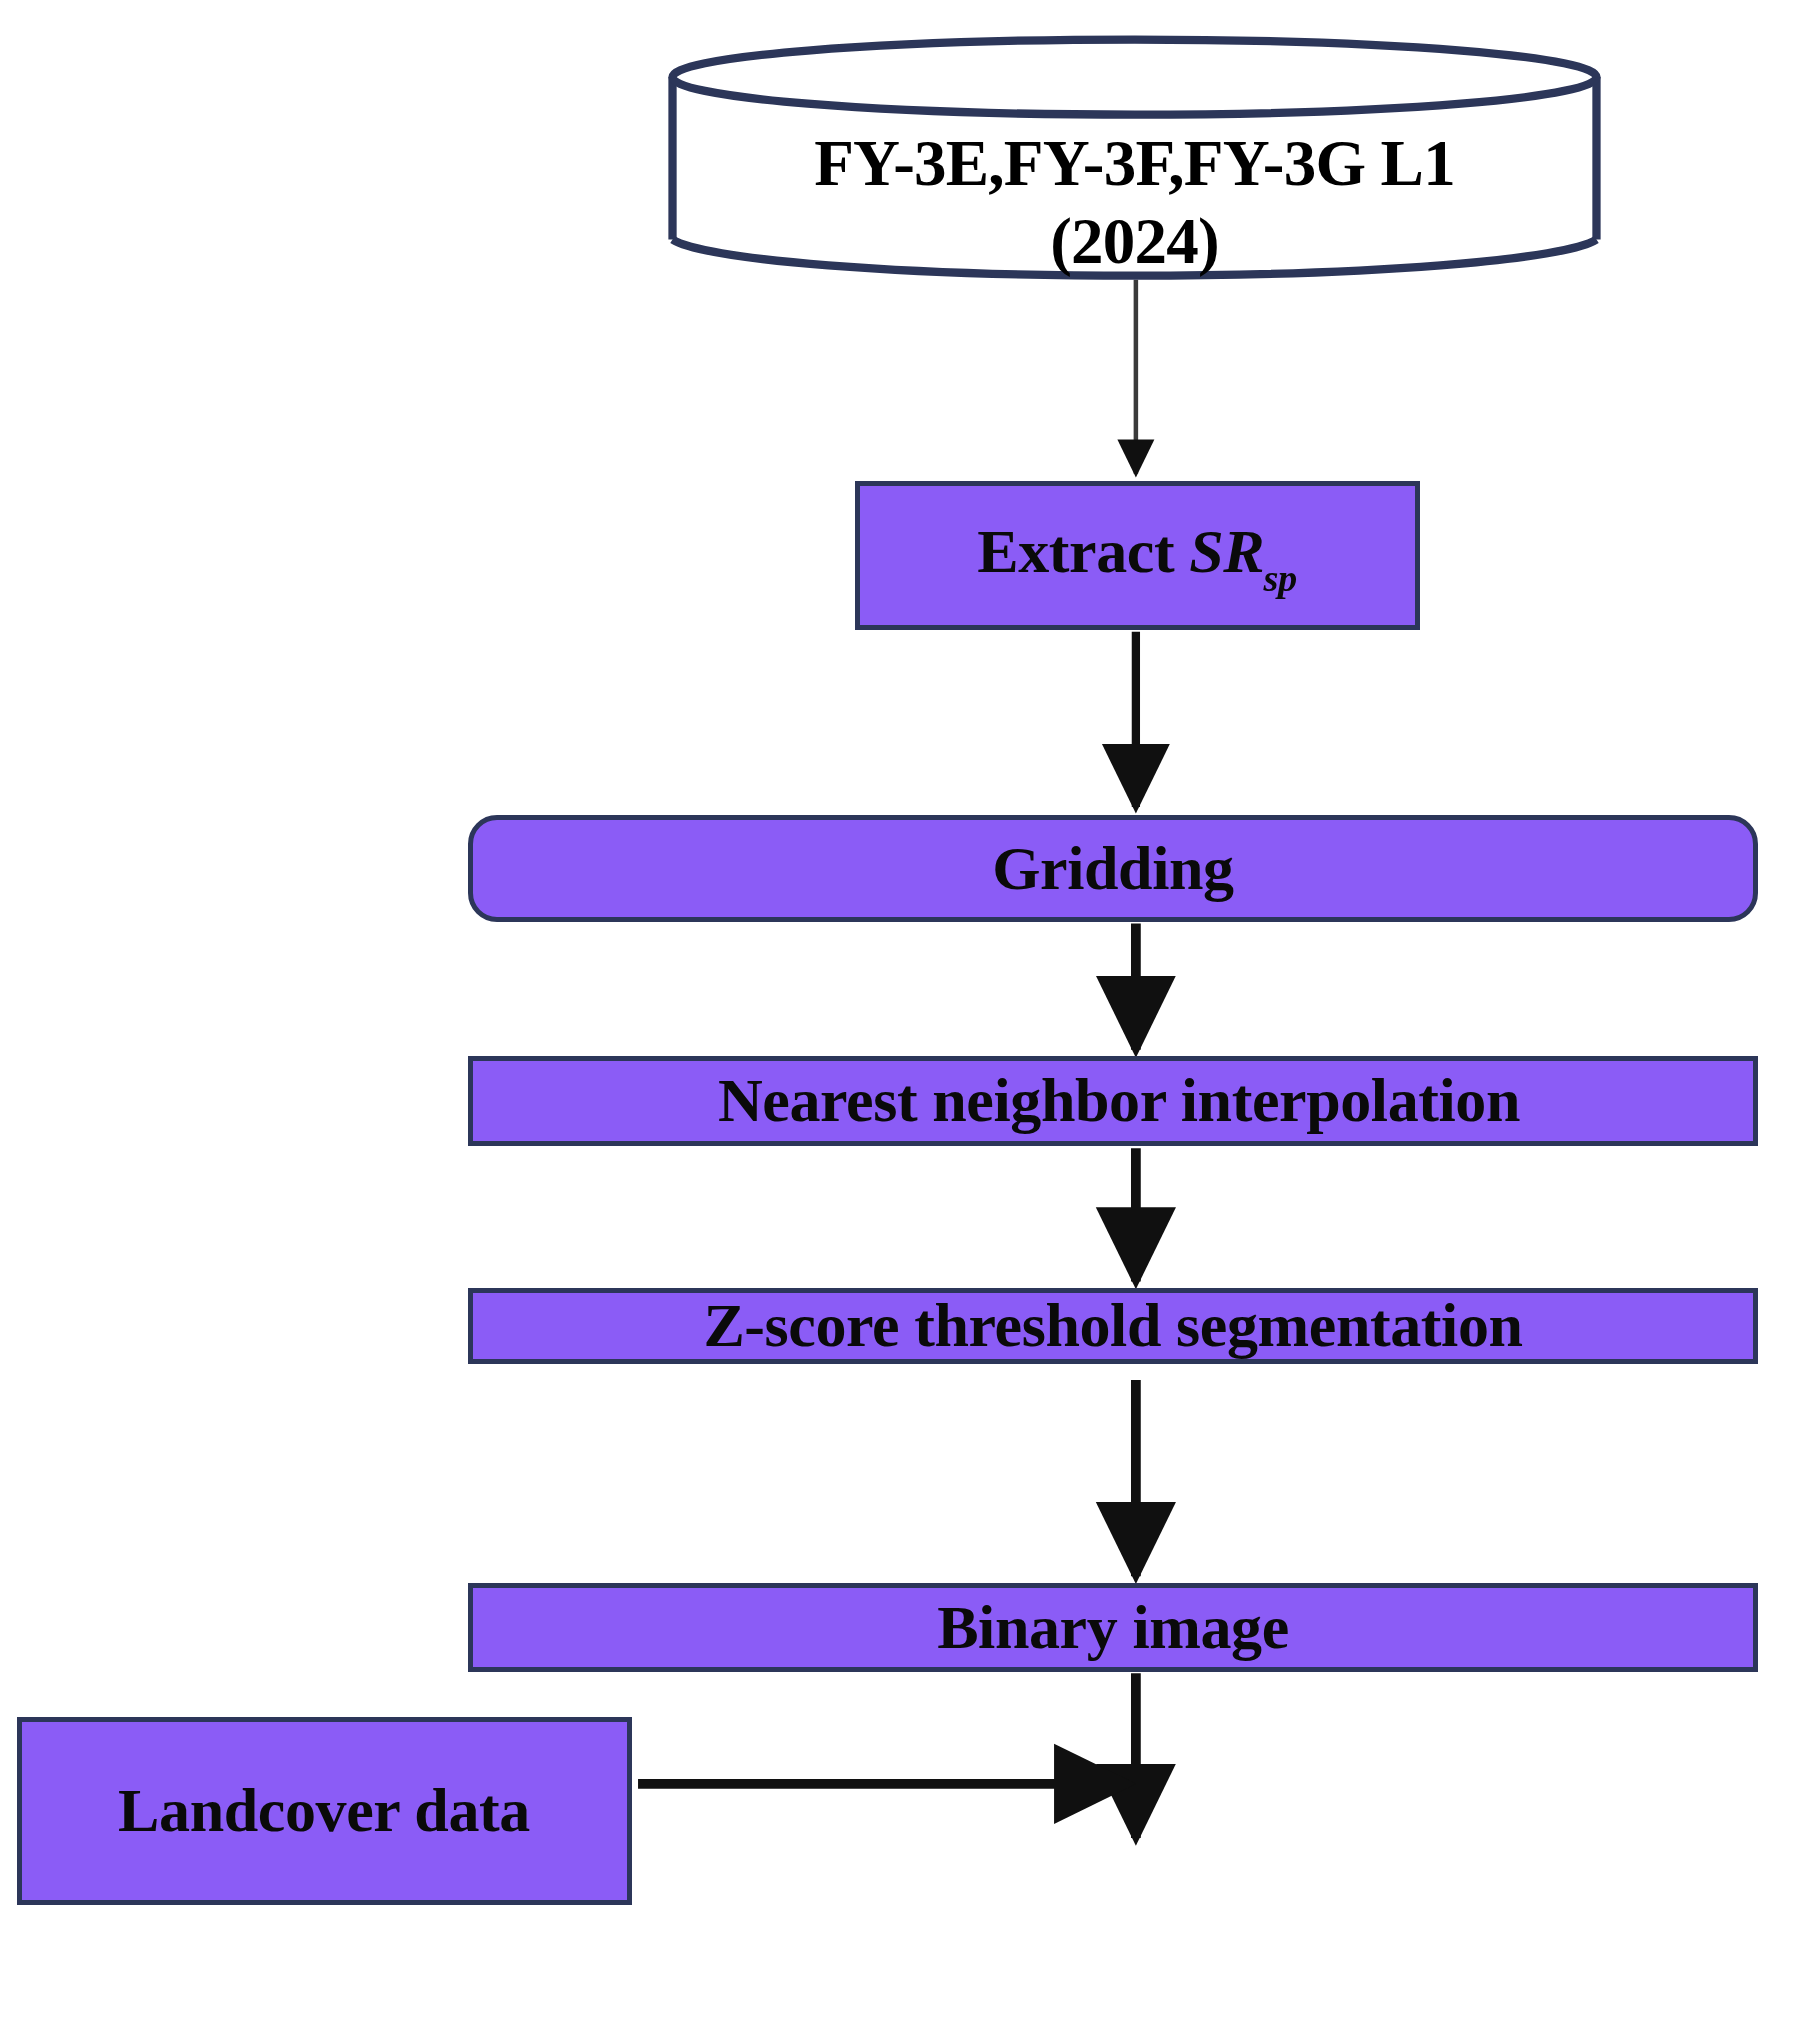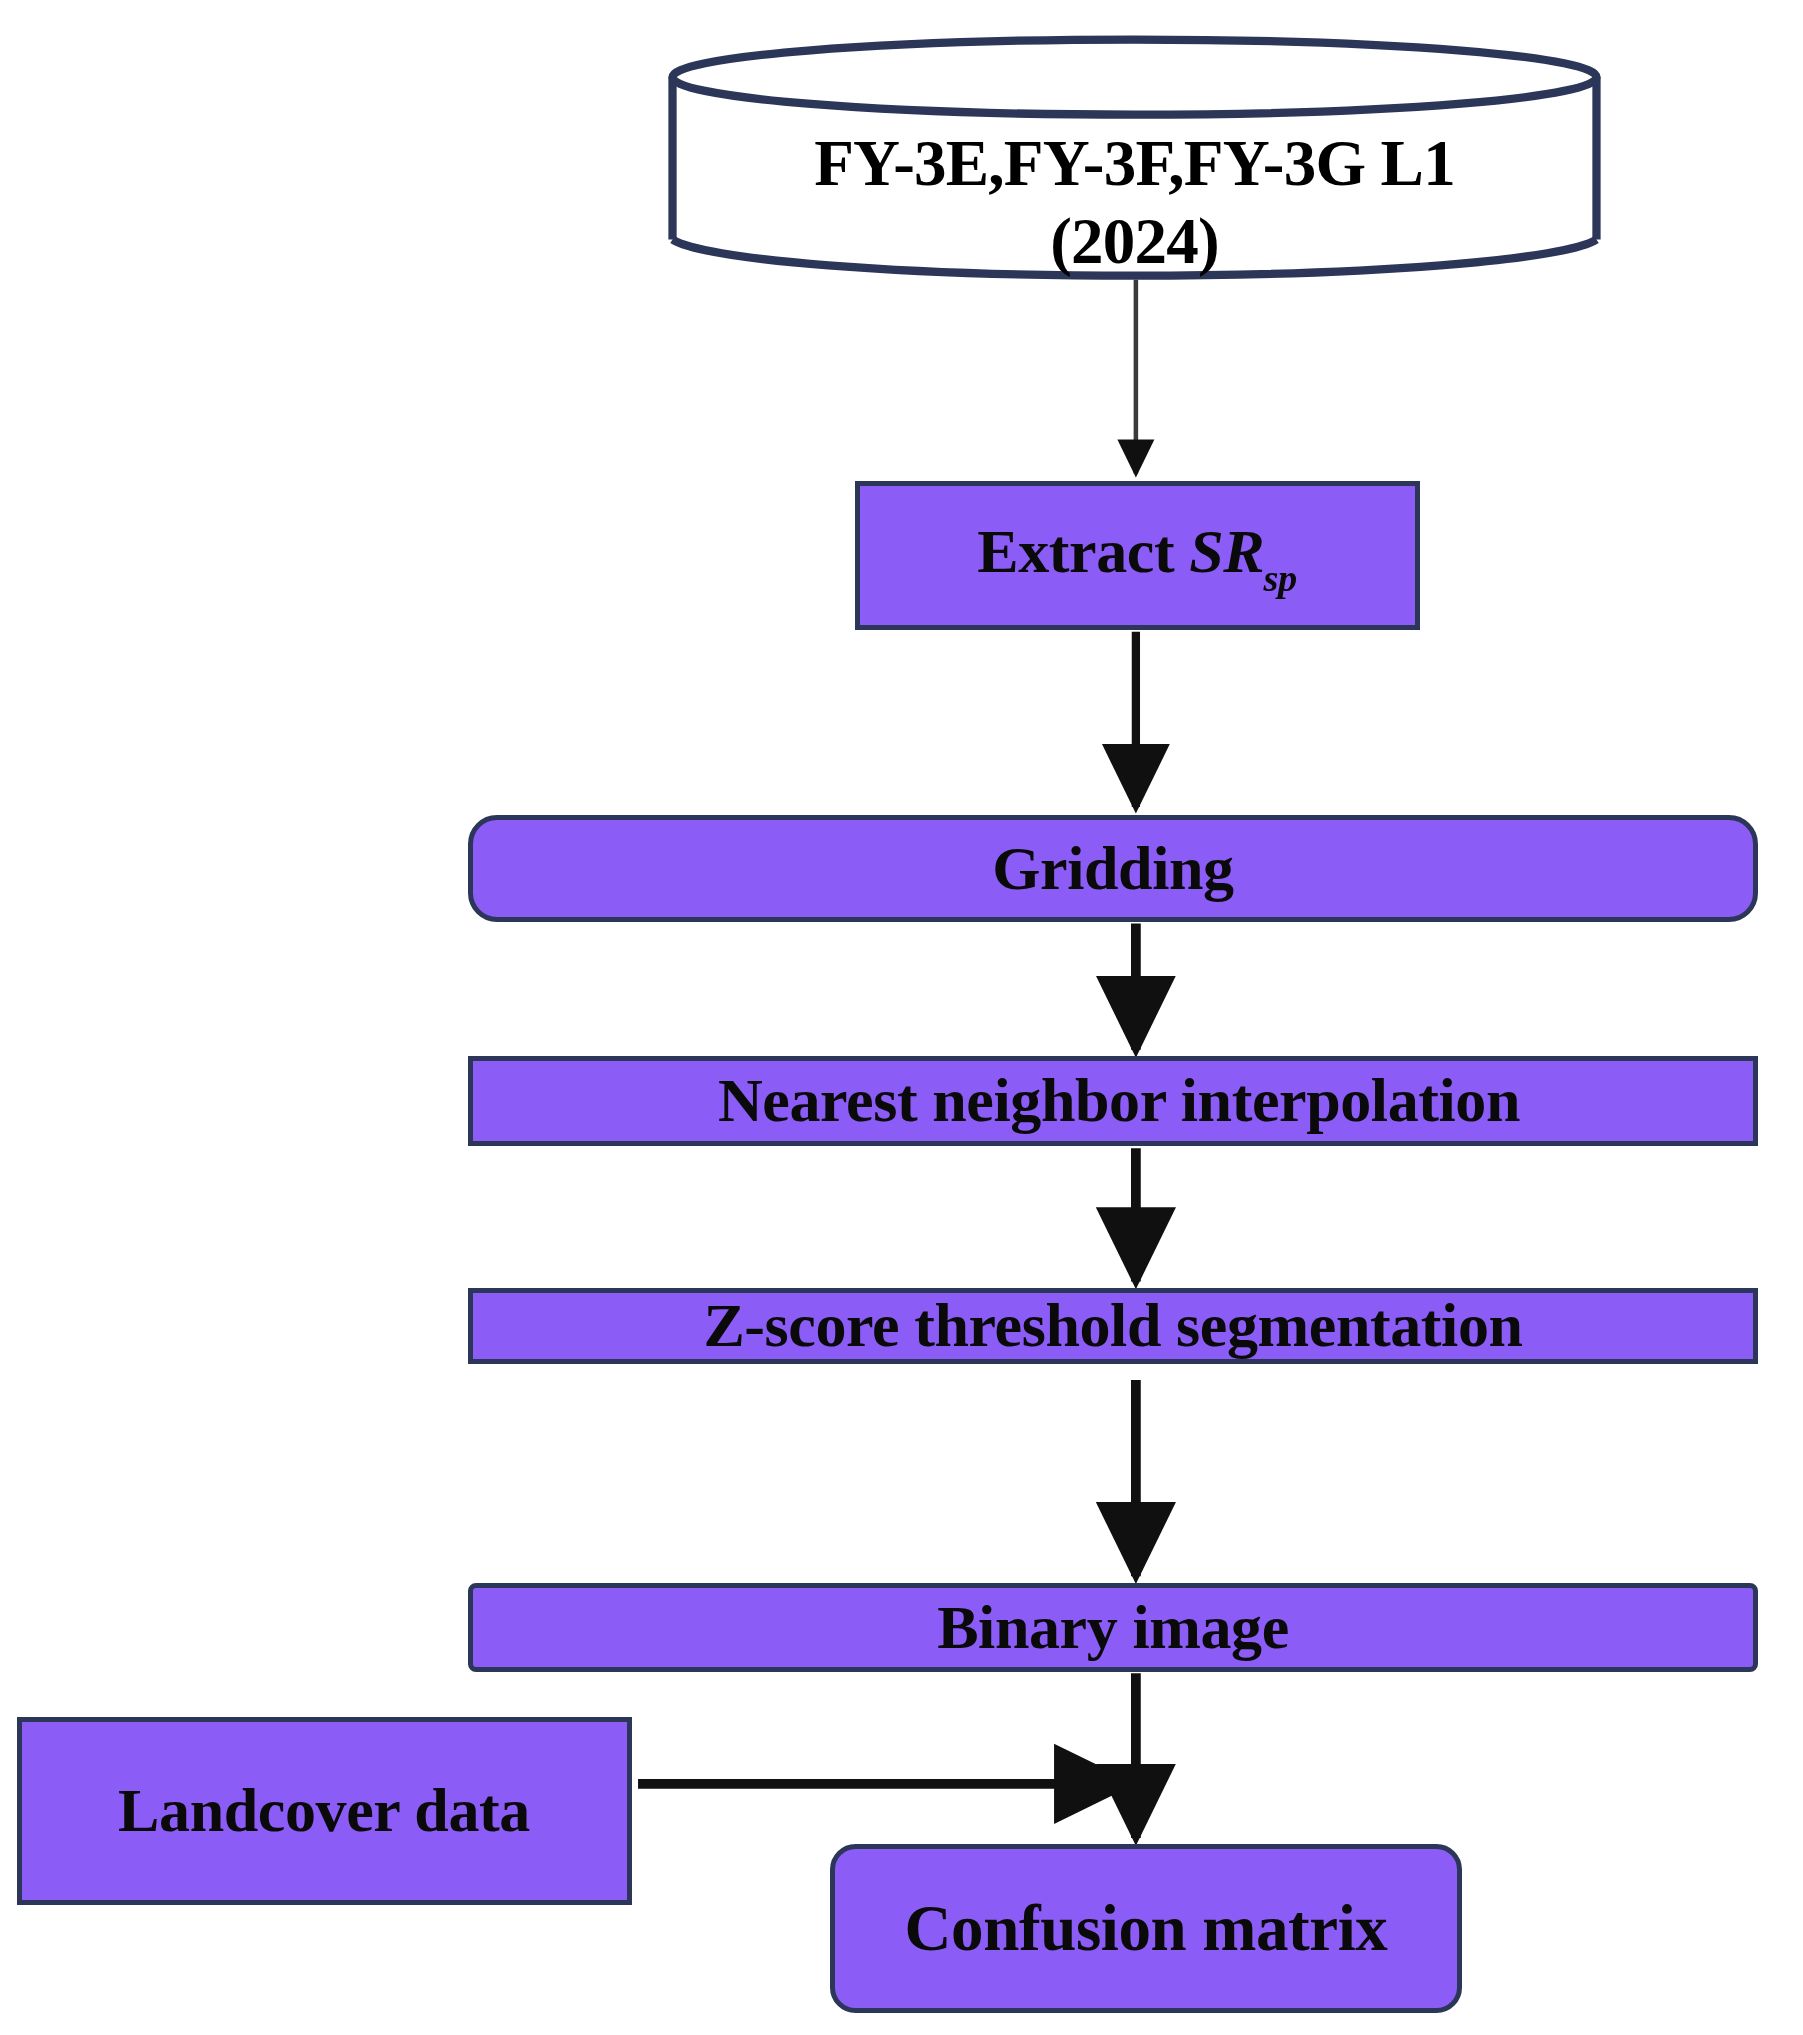--- a/index.html
+++ b/index.html
@@ -80,21 +80,20 @@
   }
   #node-zscore {
     left: 468px; top: 1288px;
     width: 1290px; height: 76px;
     font-size: 62px;
   }
   #node-binary {
     left: 468px; top: 1583px;
     width: 1290px; height: 89px;
     font-size: 62px;
-    border-radius: 8px;
   }
   #node-landcover {
     left: 16.5px; top: 1717px;
     width: 615px; height: 188px;
     font-size: 62px;
   }
   #node-confusion {
     left: 830px; top: 1844px;
     width: 632px; height: 169px;
     border-radius: 25.6px;
@@ -179,18 +178,15 @@
   </div>
 
   <div class="node" id="node-binary">
     <span>Binary image</span>
   </div>
 
   <div class="node" id="node-landcover">
     <span>Landcover data</span>
   </div>
 
-  <div class="node" id="node-confusion">
-    <span>Confusion matrix</span>
-  </div>
 
 </div>
 
 
 </body></html>

